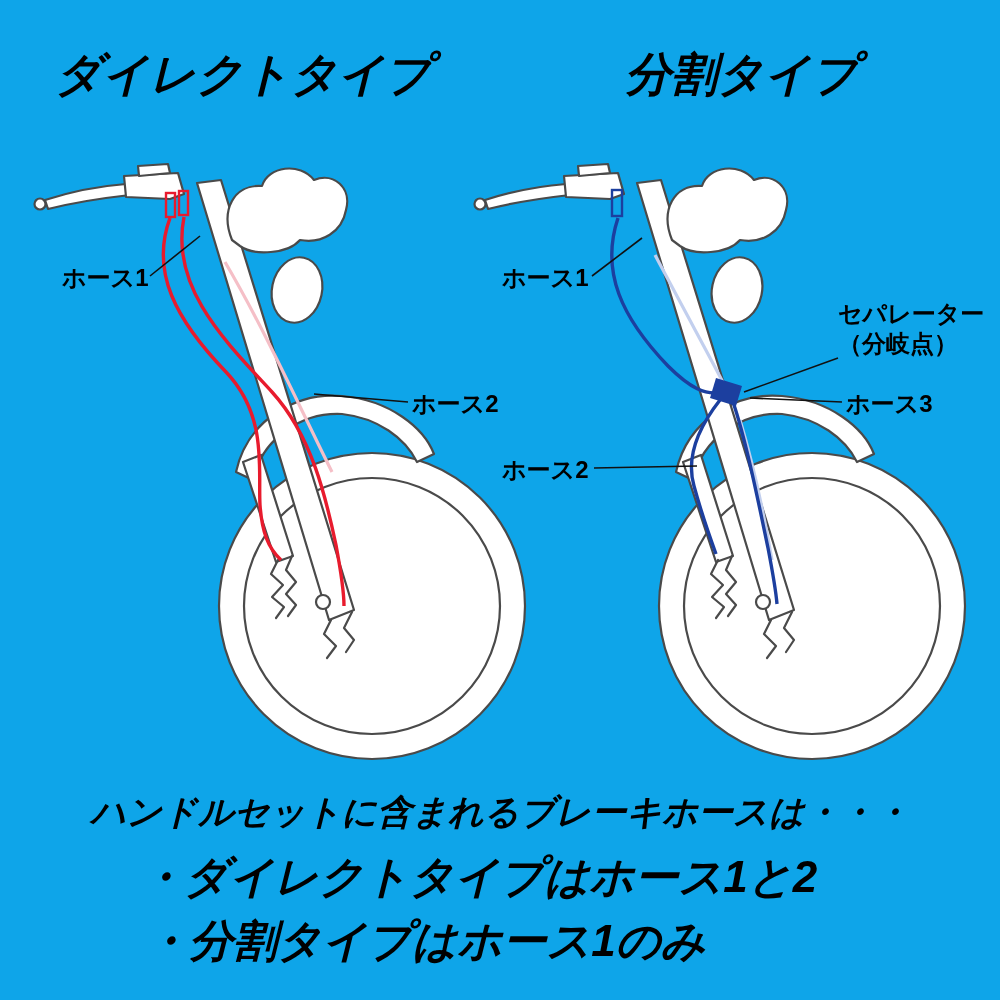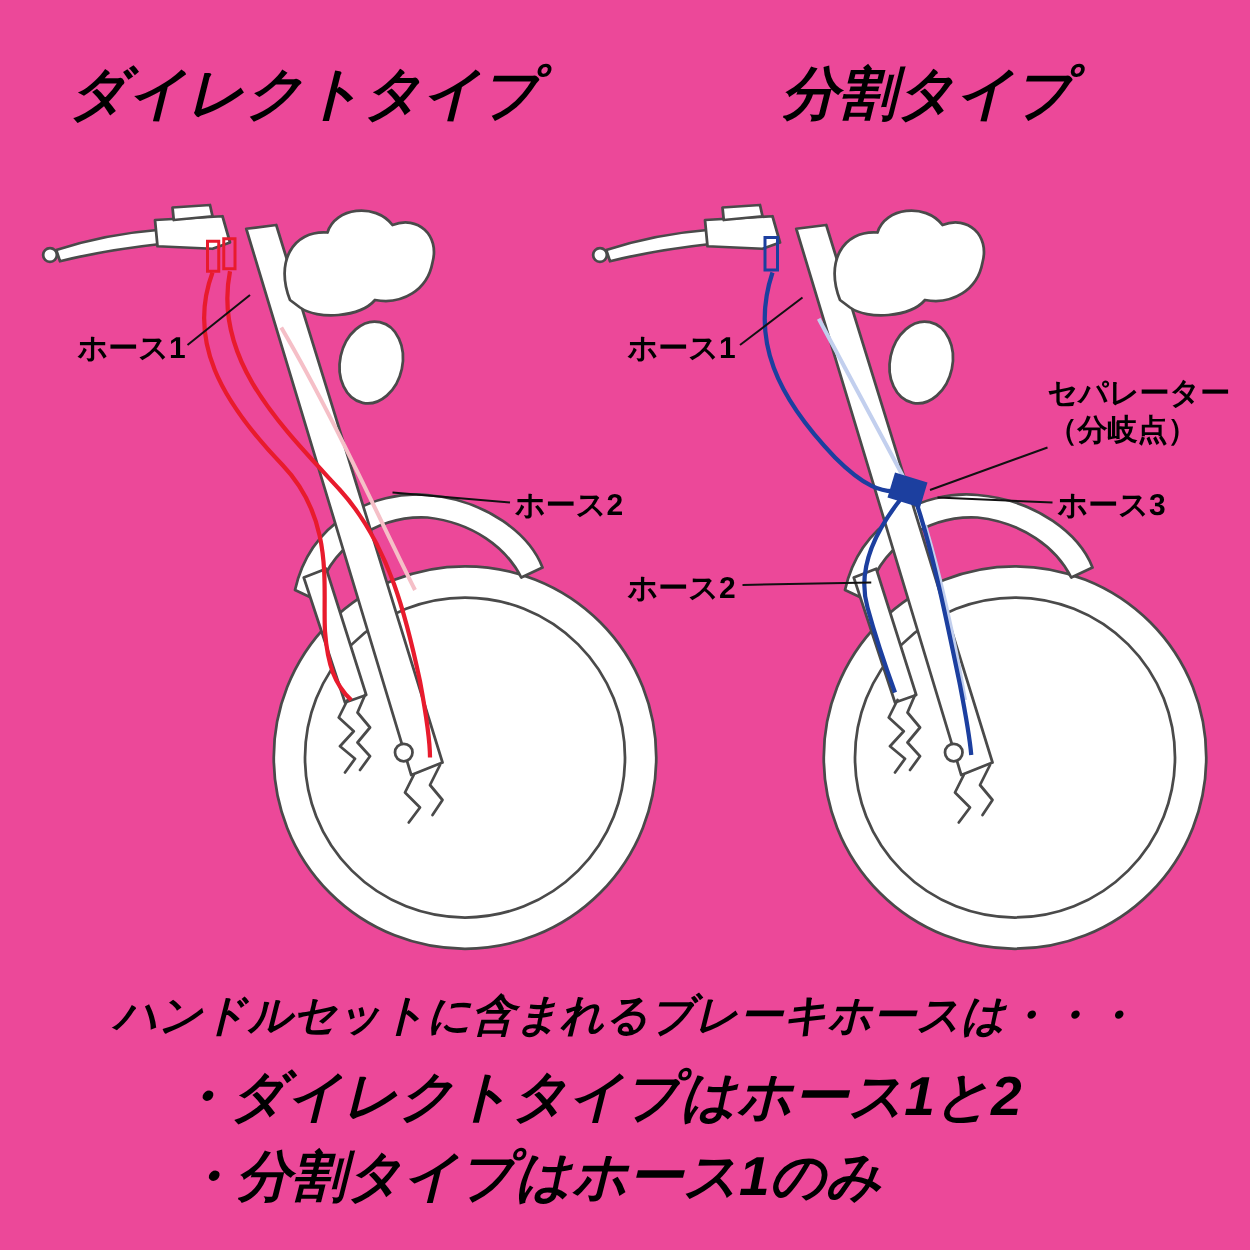--- a/index.html
+++ b/index.html
@@ -1,20 +1,20 @@
 <!DOCTYPE html>
 <html><head>
 <meta charset="utf-8">
 <style>
   html, body { margin: 0; padding: 0; background: #ffffff; }
   .stage {
     position: relative;
     width: 1000px;
     height: 1000px;
-    background: #ec4899;
+    background: #0ea5e9;
     overflow: hidden;
   }
   svg text {
     font-family: "Liberation Sans", sans-serif;
     fill: #000000;
   }
   .title-text {
     font-size: 46px;
     font-weight: bold;
     font-style: italic;

